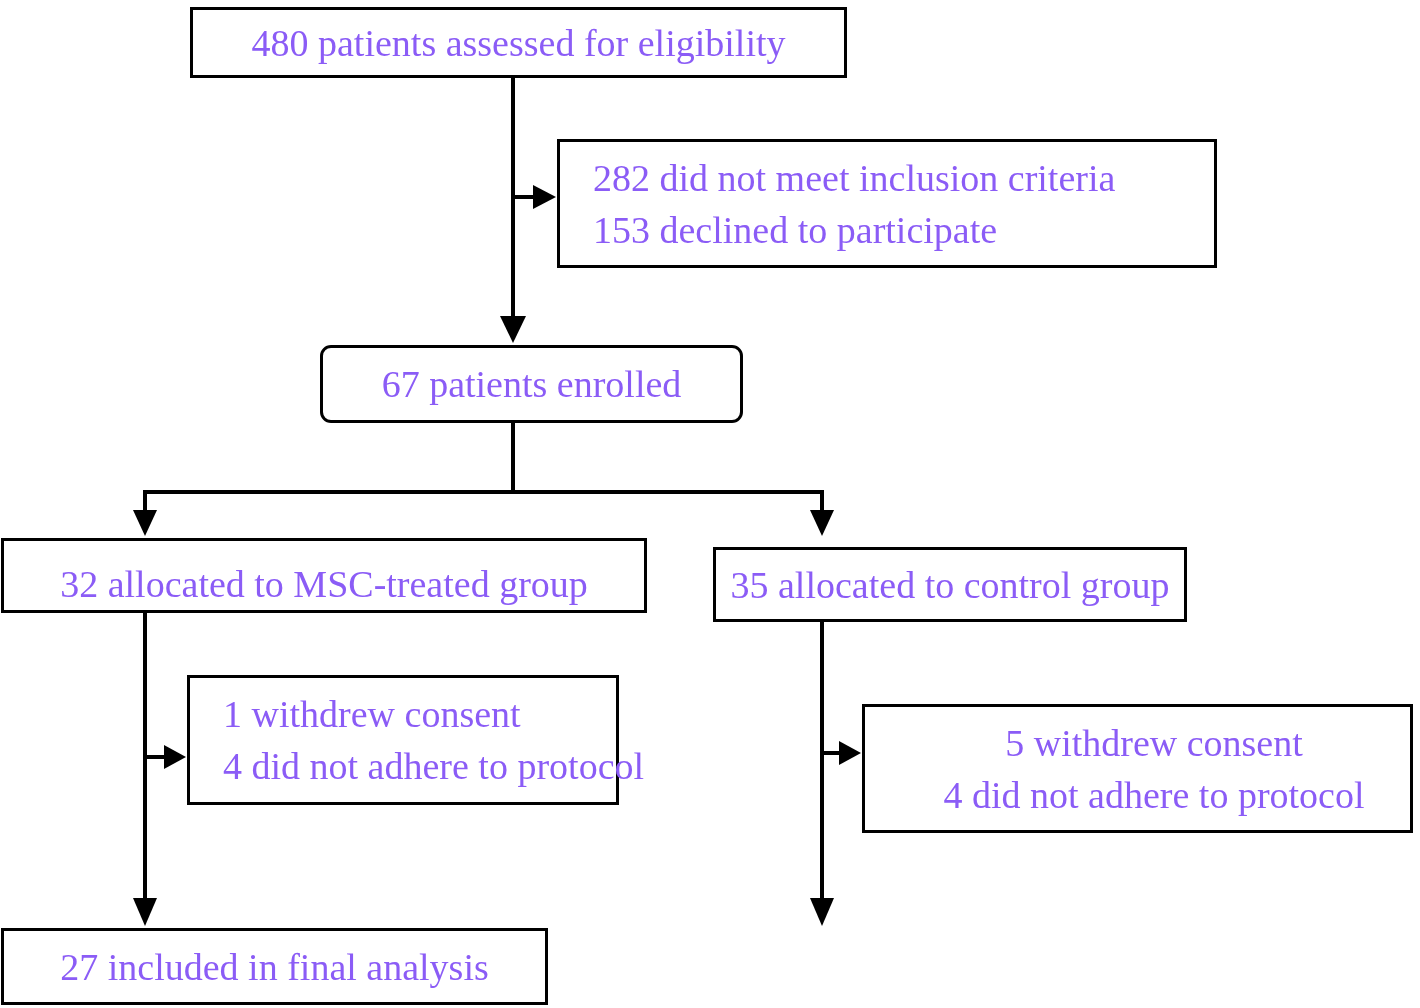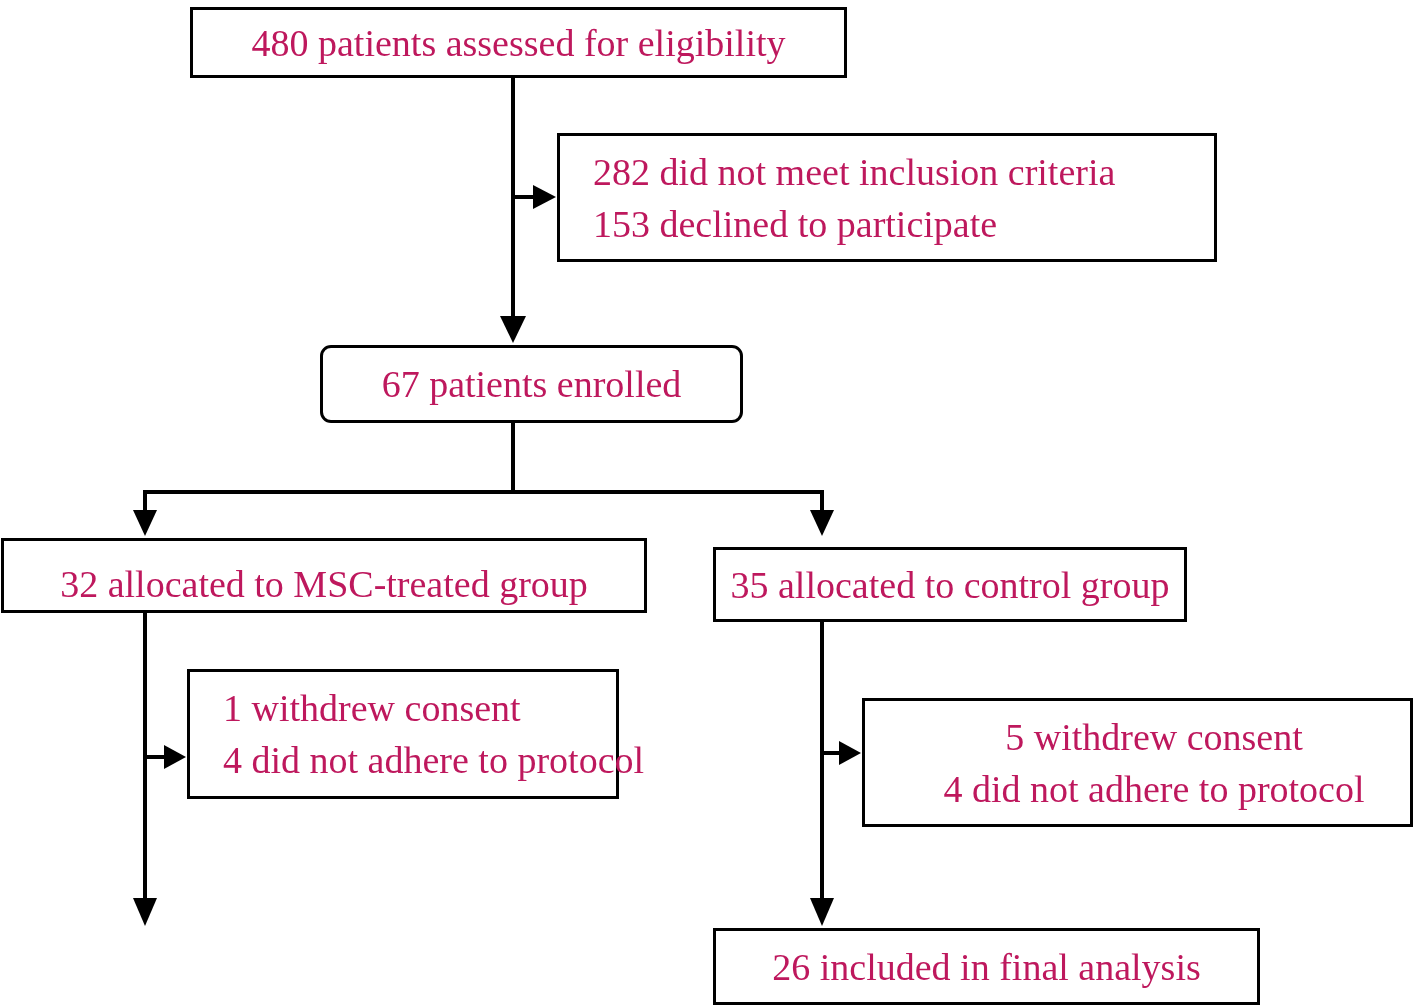--- a/index.html
+++ b/index.html
@@ -2,21 +2,21 @@
 <html><head>
 <meta charset="utf-8">
 <style>
   html, body { margin: 0; padding: 0; background: #ffffff; }
   #figure {
     position: relative;
     width: 1420px;
     height: 1008px;
     background: #ffffff;
     font-family: "Liberation Serif", "DejaVu Serif", serif;
-    color: #be185d;
+    color: #8b5cf6;
     overflow: hidden;
   }
   #connectors {
     position: absolute;
     left: 0; top: 0;
     width: 1420px; height: 1008px;
     pointer-events: none;
   }
   #connectors path { stroke: #000000; stroke-width: 4; fill: none; }
   #connectors polygon { fill: #000000; stroke: none; }
@@ -26,21 +26,21 @@
     background: #ffffff;
     border: 3px solid #000000;
     display: flex;
     flex-direction: column;
     justify-content: center;
     font-size: 38px;
     line-height: 52px;
     white-space: nowrap;
   }
   .box.center { align-items: center; text-align: center; }
-  .box.left   { align-items: flex-start; text-align: left; padding-left: 33px; }
+  .box.left   { align-items: flex-start; text-align: left; padding-left: 33px; margin-top: 6px; }
   
   #box-assessed          { left: 190px; top: 7px;   width: 657px; height: 71px; }
   #box-excluded          { left: 557px; top: 133px; width: 660px; height: 129px; }
   #box-enrolled          { left: 320px; top: 345px; width: 423px; height: 78px; border-radius: 11px; }
   #box-msc-group         { left: 1px;   top: 538px; width: 646px; height: 75px; justify-content: flex-end; }
   #box-control-group     { left: 713px; top: 538px; width: 474px; height: 75px; margin-top: 9px; }
   #box-msc-withdrawn     { left: 187px; top: 669px; width: 432px; height: 130px; text-align: right; }
   #box-control-withdrawn { left: 862px; top: 698px; width: 551px; height: 129px; align-items: center; }
   #box-msc-final         { left: 1px;   top: 928px; width: 547px; height: 77px; }
   #box-control-final     { left: 713px; top: 928px; width: 547px; height: 77px; }
@@ -105,18 +105,18 @@
   <div class="box left" id="box-msc-withdrawn">
     <span>1 withdrew consent</span>
     <span>4 did not adhere to protocol</span>
   </div>
 
   <div class="box left" id="box-control-withdrawn">
     <span>5 withdrew consent</span>
     <span>4 did not adhere to protocol</span>
   </div>
 
+  <div class="box center" id="box-msc-final">
+    <span>27 included in final analysis</span>
+  </div>
 
-  <div class="box center" id="box-control-final">
-    <span>26 included in final analysis</span>
-  </div>
 
 </div>
 
 </body></html>

